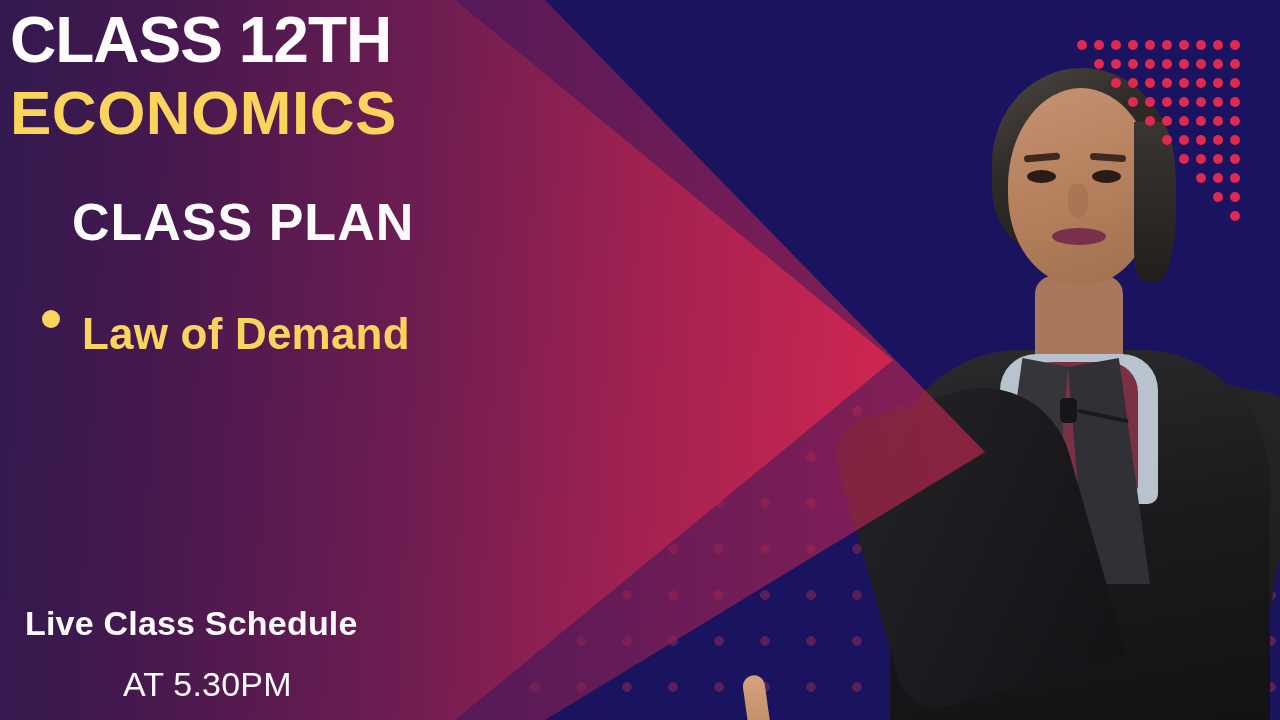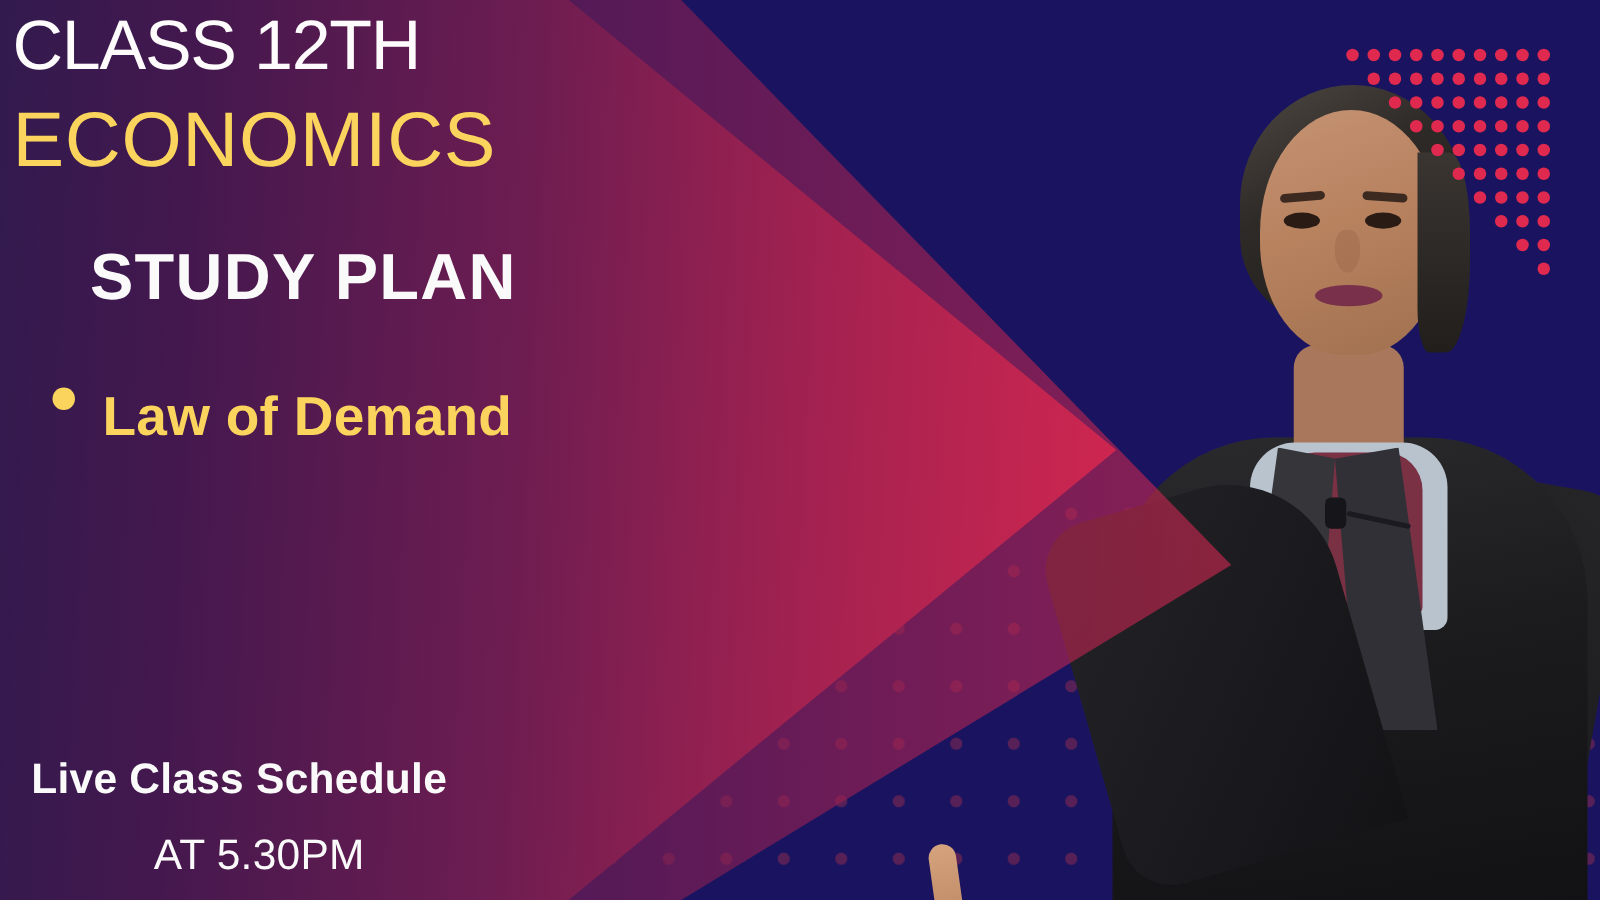--- a/index.html
+++ b/index.html
@@ -103,26 +103,26 @@
   }
 
   
   .dot-tri{position:absolute;left:1070px;top:36px;}
   .dot-tri .row{height:19px;white-space:nowrap;text-align:right;}
   .dot-tri .d{display:inline-block;width:10px;height:10px;border-radius:50%;background:#e0294e;margin-left:7px;}
 
   
   .t-class{
     position:absolute;left:10px;top:8px;
-    font-size:56px;font-weight:400;letter-spacing:-1px;color:#fdfbfb;
+    font-size:64px;font-weight:700;letter-spacing:-1px;color:#fdfbfb;
     line-height:1;
   }
   .t-subject{
     position:absolute;left:10px;top:82px;
-    font-size:62px;font-weight:400;letter-spacing:.5px;color:#fbd45e;
+    font-size:62px;font-weight:700;letter-spacing:.5px;color:#fbd45e;
     line-height:1;
   }
   .t-plan{
     position:absolute;left:72px;top:196px;
     font-size:52px;font-weight:700;letter-spacing:1px;color:#fbfafa;
     line-height:1;
   }
   .bullets{position:absolute;left:42px;top:292px;width:640px;}
   .bullet-row{display:flex;align-items:flex-start;margin-bottom:11px;}
   .bullet-dot{
@@ -186,21 +186,21 @@
       <div class="row" style="width: 170px;"><span class="d" style="background: rgb(224, 41, 78);"></span><span class="d" style="background: rgb(224, 41, 78);"></span><span class="d" style="background: rgb(224, 41, 78);"></span><span class="d" style="background: rgb(224, 41, 78);"></span><span class="d" style="background: rgb(224, 41, 78);"></span><span class="d" style="background: rgb(224, 41, 78);"></span></div>
       <div class="row" style="width: 170px;"><span class="d" style="background: rgb(224, 41, 78);"></span><span class="d" style="background: rgb(224, 41, 78);"></span><span class="d" style="background: rgb(224, 41, 78);"></span><span class="d" style="background: rgb(224, 41, 78);"></span><span class="d" style="background: rgb(224, 41, 78);"></span></div>
       <div class="row" style="width: 170px;"><span class="d" style="background: rgb(224, 41, 78);"></span><span class="d" style="background: rgb(224, 41, 78);"></span><span class="d" style="background: rgb(224, 41, 78);"></span><span class="d" style="background: rgb(224, 41, 78);"></span></div>
       <div class="row" style="width: 170px;"><span class="d" style="background: rgb(224, 41, 78);"></span><span class="d" style="background: rgb(224, 41, 78);"></span><span class="d" style="background: rgb(224, 41, 78);"></span></div>
       <div class="row" style="width: 170px;"><span class="d" style="background: rgb(224, 41, 78);"></span><span class="d" style="background: rgb(224, 41, 78);"></span></div>
       <div class="row" style="width: 170px;"><span class="d" style="background: rgb(224, 41, 78);"></span></div>
     </div>
 
   <div class="t-class">CLASS 12TH</div>
   <div class="t-subject">ECONOMICS</div>
-  <div class="t-plan">STUDY PLAN</div>
+  <div class="t-plan">CLASS PLAN</div>
 
   <div class="bullets">
     <div class="bullet-row">
       <span class="bullet-dot"></span>
       <span class="bullet-text">Law of Demand</span>
     </div>
   </div>
 
   <div class="t-schedule">Live Class Schedule</div>
   <div class="t-time">AT 5.30PM</div>

